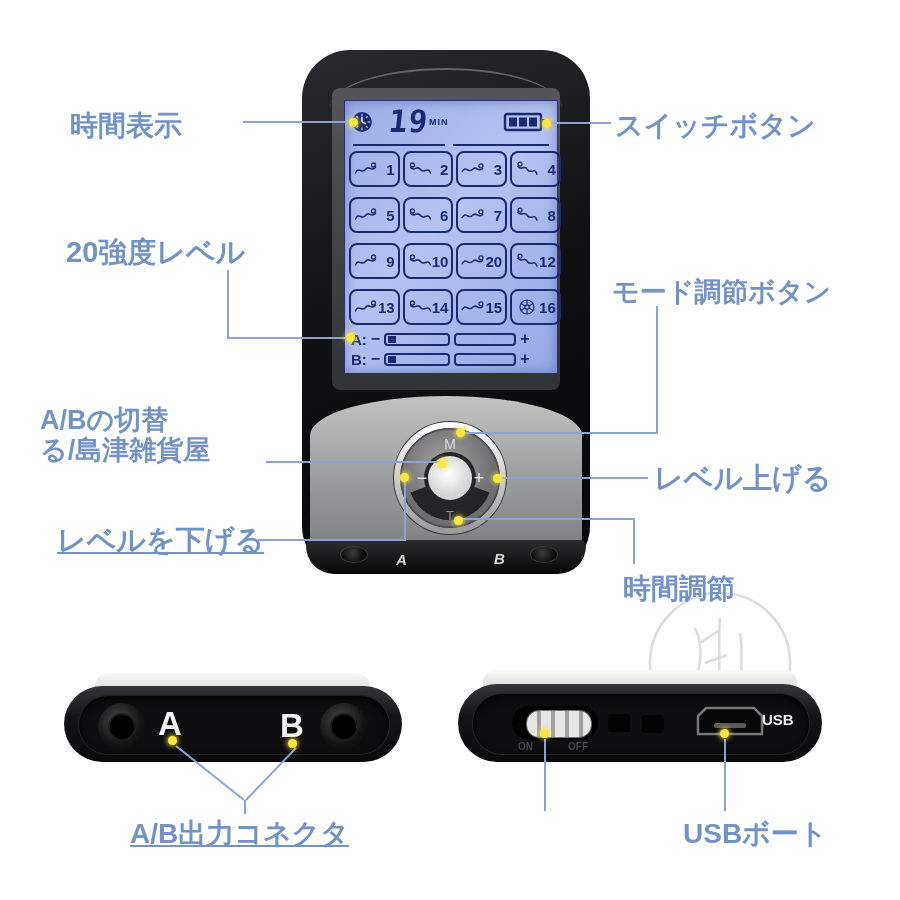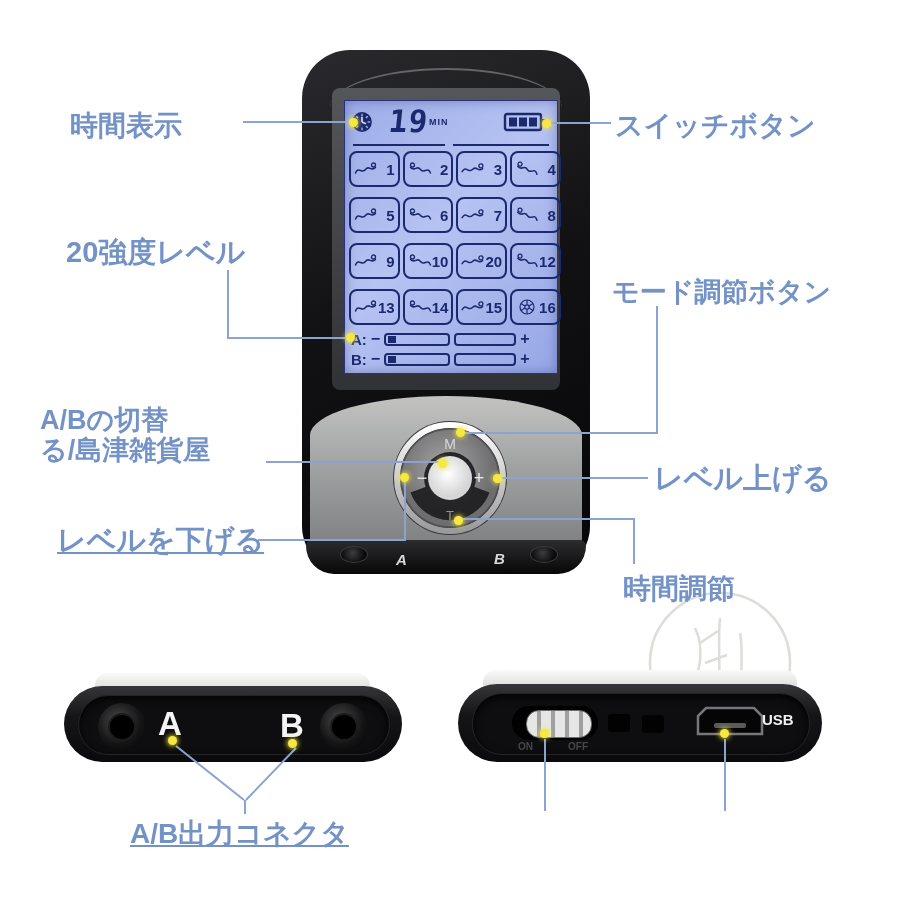--- a/index.html
+++ b/index.html
@@ -377,14 +377,15 @@
   <div class="lbl" style="left:66px;top:233px;font-size:29px;">20強度レベル</div>
   <div class="lbl" style="left:40px;top:406px;width:222px;text-align:left;font-size:27px;line-height:1.1;">
     <span>A/Bの切替</span><br>
     <span>る/島津雑貨屋</span>
   </div>
   <div class="lbl" style="left:57px;top:521px;font-size:29px;text-decoration:underline;">レベルを下げる</div>
   <div class="lbl" style="left:612px;top:274px;font-size:27px;">モード調節ボタン</div>
   <div class="lbl" style="left:654px;top:459px;font-size:29px;">レベル上げる</div>
   <div class="lbl" style="left:623px;top:570px;font-size:28px;">時間調節</div>
   <div class="lbl" style="left:130px;top:815px;font-size:28px;text-decoration:underline;">A/B出力コネクタ</div>
+  <div class="lbl" style="left:683px;top:815px;font-size:28px;">USBボート</div>
 
 </div>
 
 </body></html>

